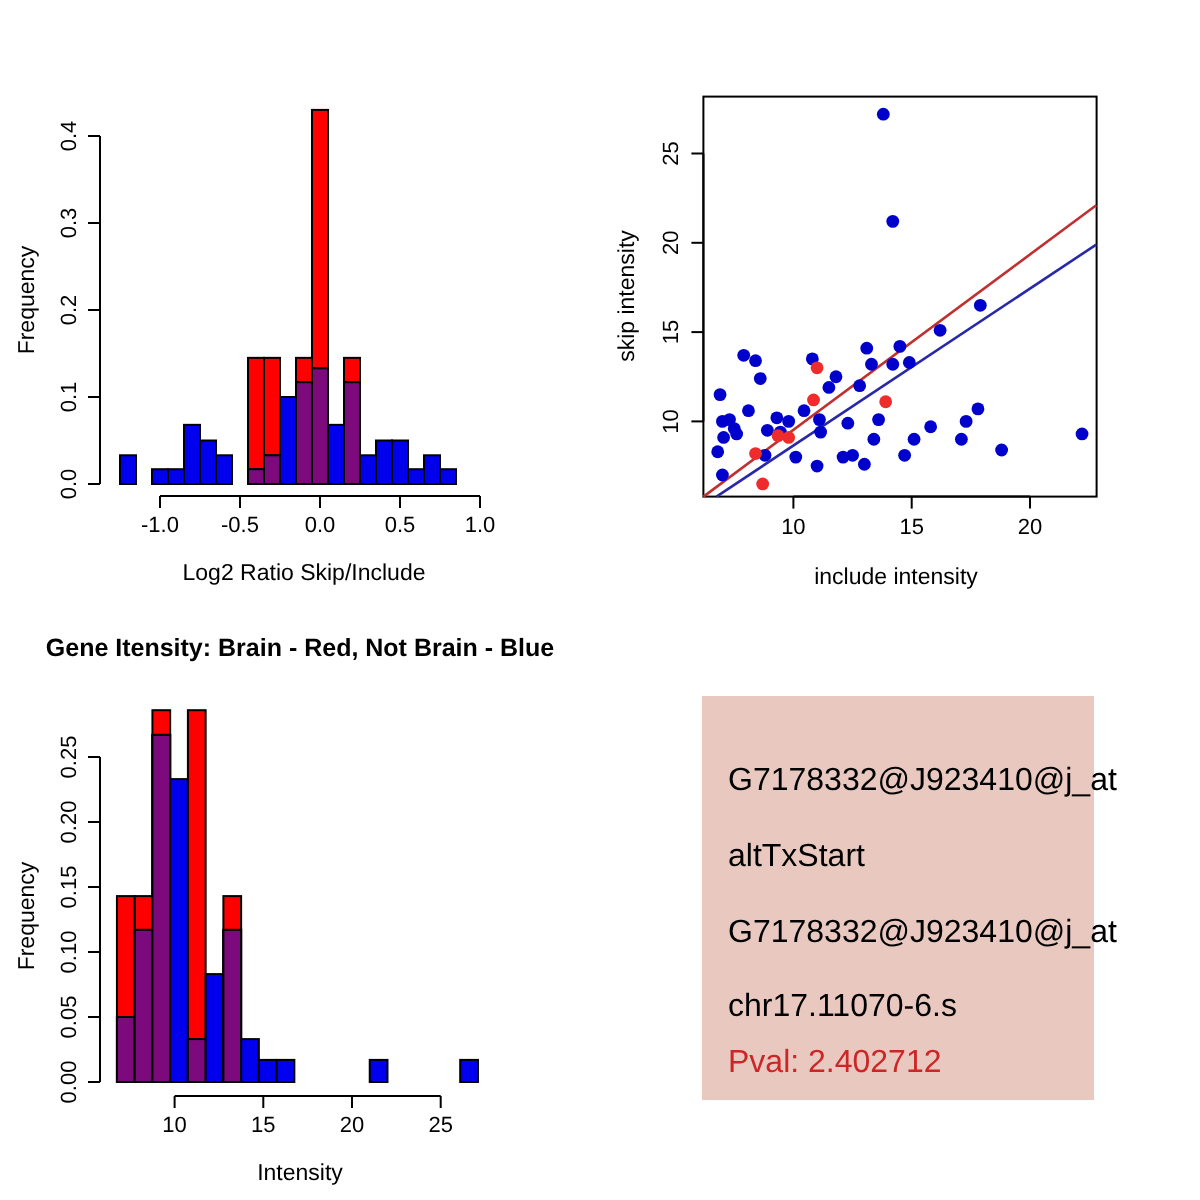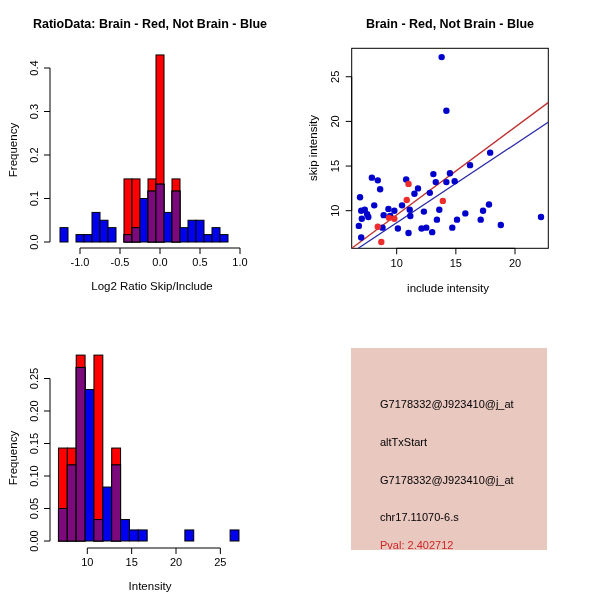--- a/index.html
+++ b/index.html
@@ -3,29 +3,28 @@
 <meta charset="utf-8">
 <style>
   html,body{margin:0;padding:0;background:#ffffff;}
   body{width:600px;height:600px;font-family:"Liberation Sans",sans-serif;}
   #app{position:relative;width:600px;height:600px;background:#ffffff;overflow:hidden;}
   .panel{position:absolute;width:300px;height:300px;}
   .plot-title{position:absolute;top:17px;left:0;width:300px;margin:0;text-align:center;
               font-size:12.5px;font-weight:bold;color:#000;white-space:nowrap;}
   .plot{position:absolute;left:0;top:0;}
   .info-box{position:absolute;left:51px;top:48px;width:196px;height:202px;}
-  .info-line{position:absolute;left:13px;margin:16px;font-size:11px;color:#000;white-space:nowrap;}
+  .info-line{position:absolute;left:13px;margin:0;font-size:16px;color:#000;white-space:nowrap;}
 </style>
 </head>
 <body>
 
 <div id="app">
 
   <section class="panel" style="left:0;top:0">
-    <h2 class="plot-title">RatioData: Brain - Red, Not Brain - Blue</h2>
     <svg class="plot" width="300" height="300">
         <line x1="80" y1="248" x2="240" y2="248" stroke="#000000" stroke-width="1"></line>
         <line x1="80" y1="248" x2="80" y2="254" stroke="#000000"></line>
         <text x="80" y="266" fill="#000" font-family="&quot;Liberation Sans&quot;, sans-serif" font-size="11" text-anchor="middle">-1.0</text>
         <line x1="120" y1="248" x2="120" y2="254" stroke="#000000"></line>
         <text x="120" y="266" fill="#000" font-family="&quot;Liberation Sans&quot;, sans-serif" font-size="11" text-anchor="middle">-0.5</text>
         <line x1="160" y1="248" x2="160" y2="254" stroke="#000000"></line>
         <text x="160" y="266" fill="#000" font-family="&quot;Liberation Sans&quot;, sans-serif" font-size="11" text-anchor="middle">0.0</text>
         <line x1="200" y1="248" x2="200" y2="254" stroke="#000000"></line>
         <text x="200" y="266" fill="#000" font-family="&quot;Liberation Sans&quot;, sans-serif" font-size="11" text-anchor="middle">0.5</text>
@@ -70,21 +69,20 @@
         <rect x="180" y="227.645" width="8" height="14.35499999999999" fill="#0000EE" stroke="#000"></rect>
         <rect x="188" y="220.25" width="8" height="21.75" fill="#0000EE" stroke="#000"></rect>
         <rect x="196" y="220.25" width="8" height="21.75" fill="#0000EE" stroke="#000"></rect>
         <rect x="204" y="234.605" width="8" height="7.39500000000001" fill="#0000EE" stroke="#000"></rect>
         <rect x="212" y="227.645" width="8" height="14.35499999999999" fill="#0000EE" stroke="#000"></rect>
         <rect x="220" y="234.605" width="8" height="7.39500000000001" fill="#0000EE" stroke="#000"></rect>
       </svg>
   </section>
 
   <section class="panel" style="left:300px;top:0">
-    <h2 class="plot-title">Brain - Red, Not Brain - Blue</h2>
     <svg class="plot" width="300" height="300">
         <line x1="96.7" y1="248.3" x2="215" y2="248.3" stroke="#000000" stroke-width="1"></line>
         <line x1="96.7" y1="248.3" x2="96.7" y2="254.3" stroke="#000000"></line>
         <text x="96.7" y="267" fill="#000" font-family="&quot;Liberation Sans&quot;, sans-serif" font-size="11" text-anchor="middle">10</text>
         <line x1="155.85" y1="248.3" x2="155.85" y2="254.3" stroke="#000000"></line>
         <text x="155.85" y="267" fill="#000" font-family="&quot;Liberation Sans&quot;, sans-serif" font-size="11" text-anchor="middle">15</text>
         <line x1="215" y1="248.3" x2="215" y2="254.3" stroke="#000000"></line>
         <text x="215" y="267" fill="#000" font-family="&quot;Liberation Sans&quot;, sans-serif" font-size="11" text-anchor="middle">20</text>
         <line x1="51.7" y1="210.7" x2="51.7" y2="76.75" stroke="#000000" stroke-width="1"></line>
         <line x1="51.7" y1="210.7" x2="45.7" y2="210.7" stroke="#000000"></line>
@@ -153,20 +151,21 @@
         <circle cx="81.321" cy="241.95499999999998" r="3.2" fill="#EE2C2C"></circle>
         <circle cx="89.0105" cy="217.844" r="3.2" fill="#EE2C2C"></circle>
         <circle cx="94.33400000000002" cy="218.737" r="3.2" fill="#EE2C2C"></circle>
         <circle cx="106.7555" cy="199.98399999999998" r="3.2" fill="#EE2C2C"></circle>
         <circle cx="108.53" cy="183.91" r="3.2" fill="#EE2C2C"></circle>
         <circle cx="142.83700000000002" cy="200.87699999999998" r="3.2" fill="#EE2C2C"></circle>
       </svg>
   </section>
 
   <section class="panel" style="left:0;top:300px">
+    <h2 class="plot-title">Gene Itensity: Brain - Red, Not Brain - Blue</h2>
     <svg class="plot" width="300" height="300">
         <line x1="87.3" y1="248" x2="220.34999999999997" y2="248" stroke="#000000" stroke-width="1"></line>
         <line x1="87.3" y1="248" x2="87.3" y2="254" stroke="#000000"></line>
         <text x="87.3" y="266" fill="#000" font-family="&quot;Liberation Sans&quot;, sans-serif" font-size="11" text-anchor="middle">10</text>
         <line x1="131.64999999999998" y1="248" x2="131.64999999999998" y2="254" stroke="#000000"></line>
         <text x="131.64999999999998" y="266" fill="#000" font-family="&quot;Liberation Sans&quot;, sans-serif" font-size="11" text-anchor="middle">15</text>
         <line x1="176" y1="248" x2="176" y2="254" stroke="#000000"></line>
         <text x="176" y="266" fill="#000" font-family="&quot;Liberation Sans&quot;, sans-serif" font-size="11" text-anchor="middle">20</text>
         <line x1="220.34999999999997" y1="248" x2="220.34999999999997" y2="254" stroke="#000000"></line>
         <text x="220.34999999999997" y="266" fill="#000" font-family="&quot;Liberation Sans&quot;, sans-serif" font-size="11" text-anchor="middle">25</text>

